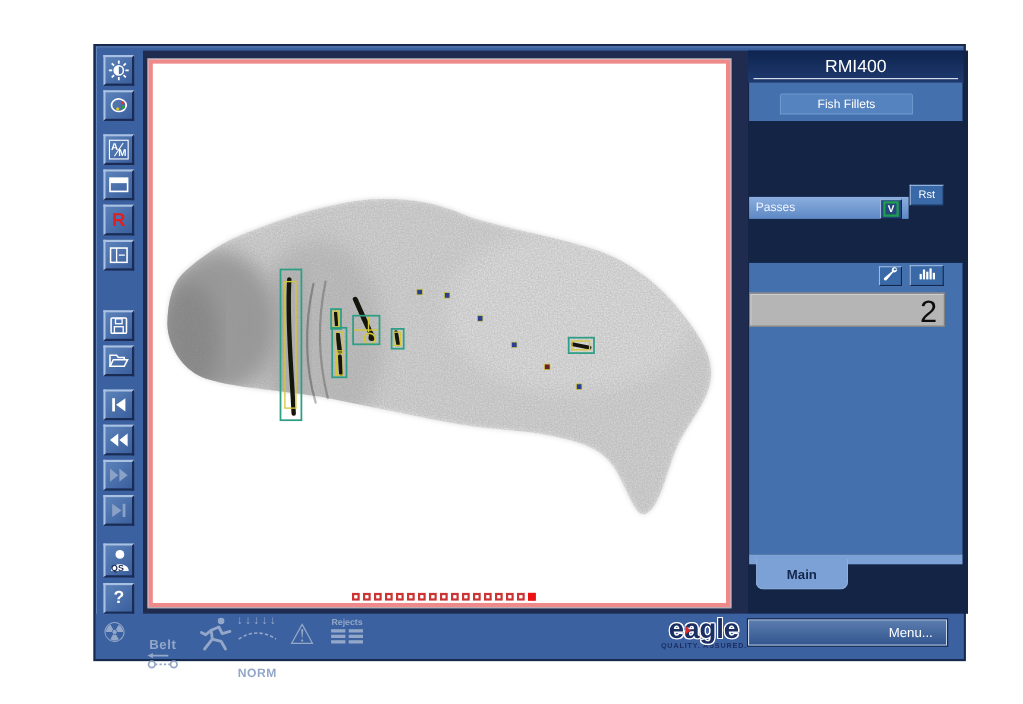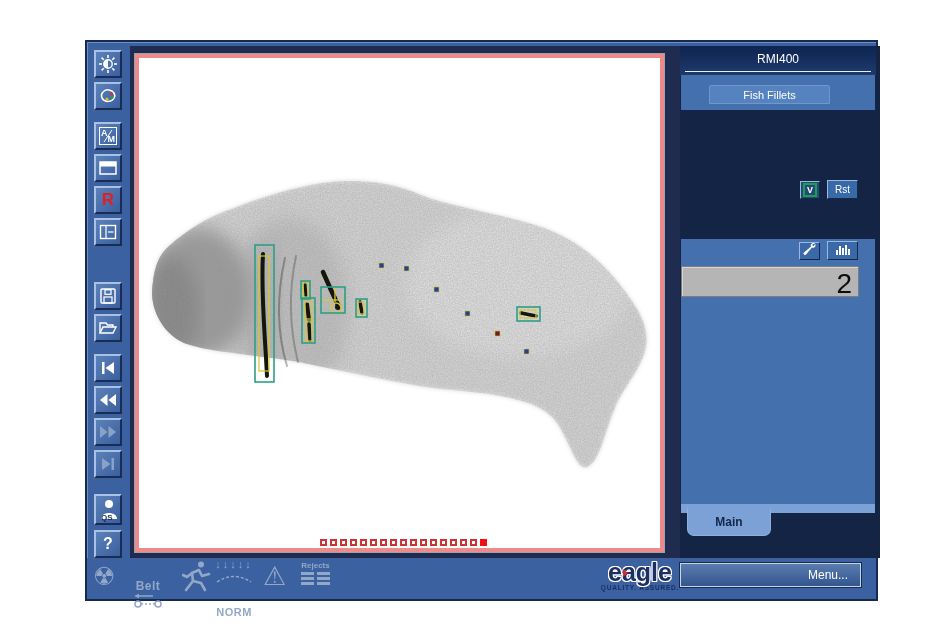--- a/index.html
+++ b/index.html
@@ -32,21 +32,21 @@
     border:4px solid #ef8a8a; background:#ffffff; }
   #imgarea { position:absolute; left:0; top:0; width:521px; height:490px; background:#fff; }
   #imgarea svg { position:absolute; left:0; top:0; }
   #squares { position:absolute; left:181px; top:481px; display:flex; gap:3px; }
   .sq { width:7px; height:7px; border:2px solid #cc3333; background:#fff; }
   .sq.filled { background:#ee1111; border-color:#ee1111; }
 
   
   #panel { position:absolute; left:593px; top:4px; width:200px; height:512px; background:#132445; }
   #panel-header { position:absolute; left:0; top:0; width:196px; height:29px;
-    background:linear-gradient(#0e2450,#1e3a6e); color:#fff; font-size:12px;
+    background:linear-gradient(#0e2450,#1e3a6e); color:#fff; font-size:16px;
     text-align:center; padding-top:6px; }
   #panel-header:after { content:""; position:absolute; left:5px; right:5px; bottom:3px;
     height:1px; background:#e8eef8; }
   #panel-body { position:absolute; left:1px; top:29px; width:194px; height:429px; background:#4470ad; }
   #tab-product { position:absolute; left:29px; top:39px; width:121px; height:19px;
     background:#5583bf; border:1px solid #6e97cc; border-radius:2px 2px 0 0;
     color:#fff; font-size:11px; text-align:center; padding-top:3px; cursor:pointer; }
   #counters { position:absolute; left:0; top:64px; width:196px; height:129px; background:#132445; }
   .cbar { position:absolute; left:1px; width:145px; height:20px;
     background:linear-gradient(#8aaede,#5e88c4); color:#eef4ff; font-size:11px;
@@ -54,21 +54,21 @@
   .cfield { position:absolute; left:1px; width:178px; height:32px; background:#b5b5b5;
     border:1px solid #7d7d7d; box-shadow:inset 1px 1px 0 #d6d6d6;
     color:#0c0c0c; font-size:28px; text-align:right; padding:1px 6px 0 0; }
   .sbtn { position:absolute; background:#3a69a8;
     border-top:1px solid #9db8dd; border-left:1px solid #9db8dd;
     border-right:1px solid #15274d; border-bottom:1px solid #15274d;
     color:#fff; display:flex; align-items:center; justify-content:center; cursor:pointer; }
   #btn-verify { left:120px; top:71px; width:20px; height:18px; background:#24497f; }
   #btn-verify .vbox { width:14px; height:14px; border:2px solid #1ea04a;
     color:#fff; font-size:9px; font-weight:bold; display:flex; align-items:center; justify-content:center; }
-  #btn-rst { left:147px; top:70px; width:31px; height:19px; font-size:10px; }
+  #btn-rst { left:147px; top:58px; width:31px; height:19px; font-size:10px; }
   #btn-wrench { left:119px; top:132px; width:21px; height:18px; }
   #btn-hist { left:147px; top:131px; width:31px; height:19px; }
   #strip { position:absolute; left:1px; top:458px; width:194px; height:9px; background:#7ba1d6; }
   .btab { position:absolute; top:462px; height:28px; font-size:12px; font-weight:bold;
     display:flex; align-items:center; justify-content:center; cursor:pointer; }
   #tab-main { left:7px; width:84px; background:#7ba1d6; color:#13264a;
     border-radius:0 0 7px 7px; border:1px solid #8fb0da; border-top:none; }
   #tab-sens { left:92px; width:86px; background:#2b4d88; color:#fff;
     border-radius:0 0 5px 5px; border:1px solid #46699f; border-top:none; }
 
@@ -334,20 +334,21 @@
       </div>
     </div>
   </div>
 
   <div id="panel">
     <div id="panel-header">RMI400</div>
     <div id="panel-body"></div>
     <div id="tab-product">Fish Fillets</div>
 
     <div id="counters">
+      <div class="cbar" style="top:69px">Passes</div>
       <div id="btn-verify" class="sbtn">
         <span class="vbox">V</span>
       </div>
       <div id="btn-rst" class="sbtn">Rst</div>
 
       <div id="btn-wrench" class="sbtn">
         <span>
           <svg width="15" height="14" viewBox="0 0 15 14">
             <path d="M13.5 2.5 C13 1 11 0.6 9.8 1.4 C8.7 2.1 8.4 3.4 9 4.5 L2 10.5 C1.2 11.2 1.4 12.4 2.2 12.8 C3 13.2 3.8 13 4.3 12.3 L10 5.5 C11.2 6 12.6 5.5 13.2 4.4 C13.6 3.8 13.7 3.1 13.5 2.5 L11.5 4 L10.3 3.2 L10.8 1.8 Z" fill="#fff"></path>
           </svg>

